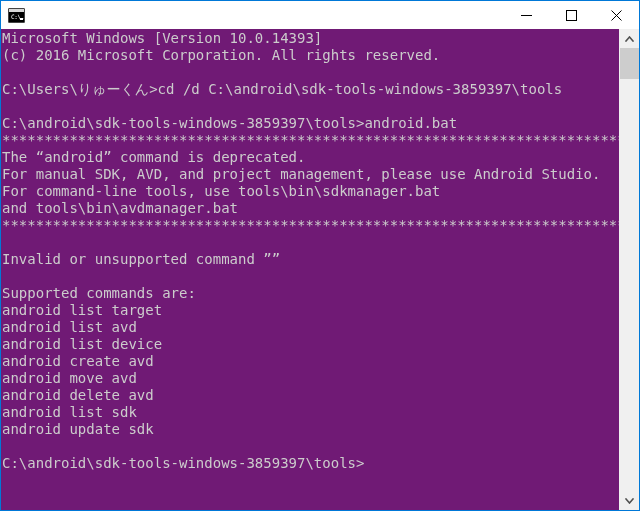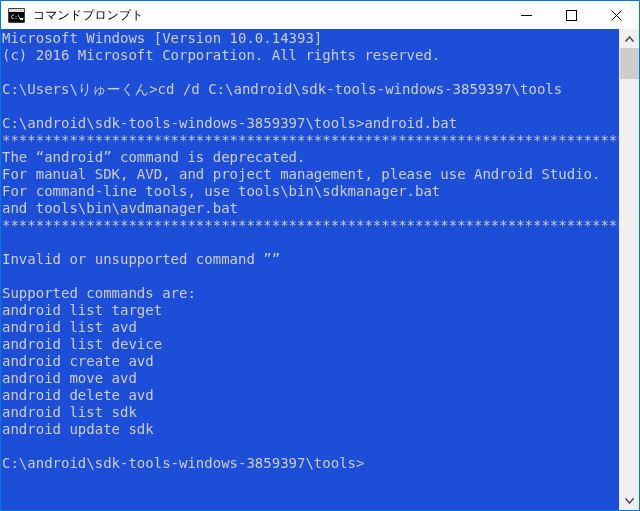--- a/index.html
+++ b/index.html
@@ -112,21 +112,21 @@
   
   #console-area {
     flex: 1 1 auto;
     position: relative;
     background: #000000;
     display: flex;
     overflow: hidden;
   }
   #console-text {
     flex: 1 1 auto;
-    background: #1d4ed8;
+    background: #701a75;
     color: #cccccc;
     font-family: "DejaVu Sans Mono", "Liberation Mono", monospace;
     font-size: 14px;
     line-height: 17px;
     white-space: pre;
     overflow: hidden;
     padding: 1px 0 0 1px;
     letter-spacing: 0px;
   }
   #console-text .line {
@@ -179,21 +179,20 @@
 
 <div id="window">
 
   <div id="titlebar">
     <div id="titlebar-left">
       <span class="cmd-icon">
         <span class="bar"></span>
         <span class="prompt">C:\.</span>
         <span class="cursor"></span>
       </span>
-      <span id="title-text">コマンドプロンプト</span>
     </div>
 
     <div id="window-buttons">
       <button class="win-btn minimize">
         <svg width="11" height="11" viewBox="0 0 11 11">
           <rect x="0" y="5" width="11" height="1" fill="#000000"></rect>
         </svg>
       </button>
       <button class="win-btn maximize">
         <svg width="11" height="11" viewBox="0 0 11 11">

